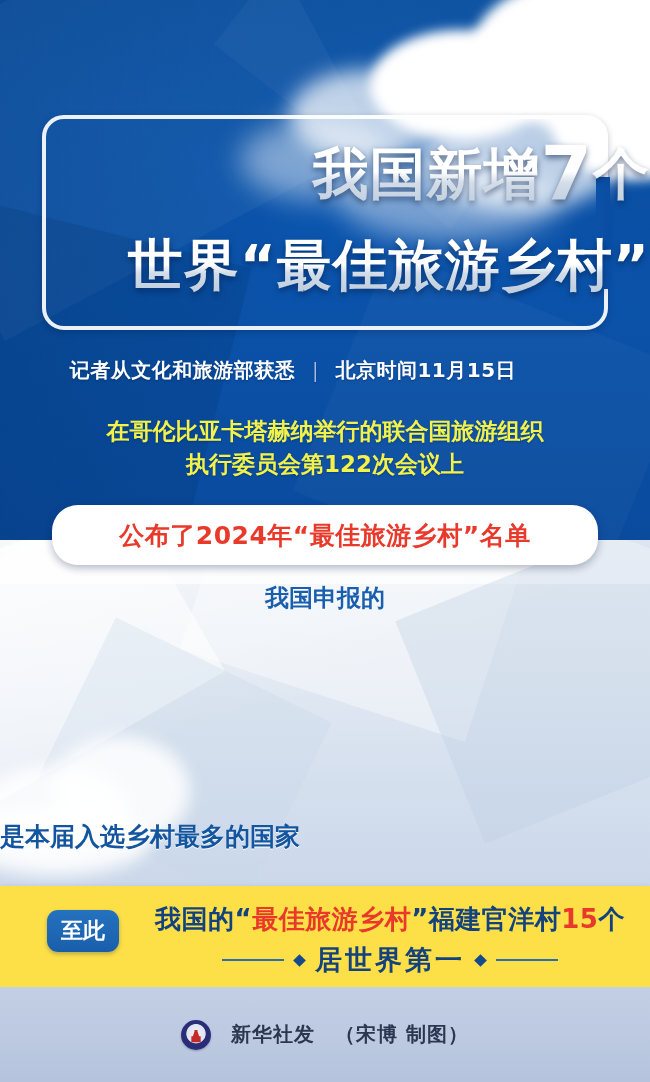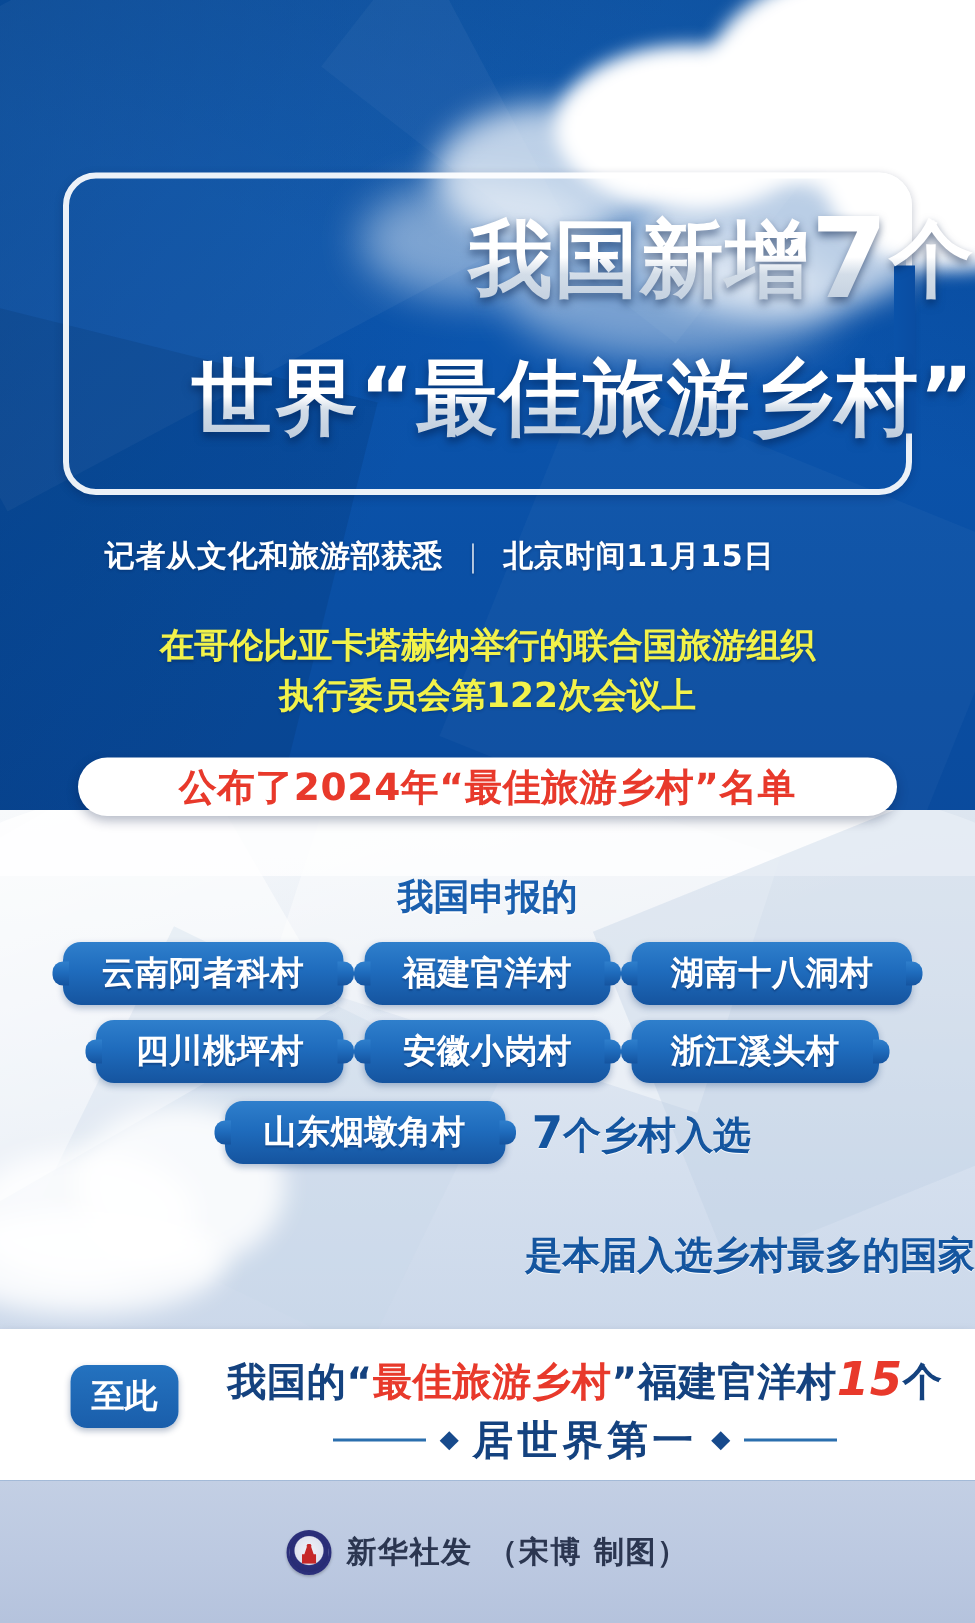--- a/index.html
+++ b/index.html
@@ -85,21 +85,21 @@
   .sub-yellow {
     position:absolute; left:0; top:415px; width:650px;
     text-align:center; color:#f2f24a;
     font-size:23px; font-weight:bold; line-height:1.45;
     font-family:"DejaVu Sans","Liberation Sans",sans-serif;
     text-shadow:0 1px 2px rgba(0,25,70,.35);
   }
 
   
   .announce {
-    position:absolute; left:52px; top:505px; width:546px; height:39px;
+    position:absolute; left:52px; top:505px; width:546px; height:60px;
     background:#ffffff; border-radius:26px;
     display:flex; align-items:center; justify-content:center;
     box-shadow:0 3px 8px rgba(0,20,60,.3);
     z-index:5;
   }
   .announce span {
     color:#e8392b; font-size:25px; font-weight:bold; letter-spacing:.5px;
     font-family:"DejaVu Sans","Liberation Sans",sans-serif;
   }
 
@@ -160,66 +160,66 @@
   .pill::after  { right:-7px; border-radius:0 7px 7px 0; }
 
   .inline-count {
     color:#14559f; font-size:25px; font-weight:bold;
     font-family:"DejaVu Sans","Liberation Sans",sans-serif;
     text-shadow:0 1px 0 rgba(255,255,255,.85);
   }
   .inline-count b { font-size:30px; }
 
   .most-line {
-    position:absolute; left:0; top:820px; width:650px; text-align:right;
+    position:absolute; left:0; top:820px; width:650px; text-align:left;
     color:#14559f; font-size:25px; font-weight:bold;
     font-family:"DejaVu Sans","Liberation Sans",sans-serif;
     text-shadow:0 1px 0 rgba(255,255,255,.85);
     z-index:4;
   }
 
   
   .yellow {
     position:absolute; left:0; top:886px; width:650px; height:101px;
-    background:#ffffff;
+    background:#fde047;
     box-shadow:0 3px 7px rgba(0,20,60,.2);
   }
   .badge {
     position:absolute; left:47px; top:24px; width:72px; height:42px;
     background:linear-gradient(180deg,#2472bf 0%,#1a5eab 100%);
     border-radius:11px;
     display:flex; align-items:center; justify-content:center;
     color:#ffffff; font-size:22px; font-weight:bold;
     font-family:"DejaVu Sans","Liberation Sans",sans-serif;
     box-shadow:0 2px 4px rgba(10,40,90,.3);
   }
   .ytext {
     position:absolute; left:140px; top:16px; width:500px; text-align:center;
     font-size:26px; font-weight:bold; color:#14427f; letter-spacing:.5px;
     font-family:"DejaVu Sans","Liberation Sans",sans-serif;
   }
   .ytext .red { color:#e8392b; }
-  .ytext .num { color:#e8392b; font-size:31px;font-style:italic; }
+  .ytext .num { color:#e8392b; font-size:26px; }
 
   .yrow2 {
     position:absolute; left:140px; top:56px; width:500px;
     display:flex; align-items:center; justify-content:center; gap:11px;
   }
   .dash { width:62px; height:2px; background:#2b6fae; }
   .dia { width:9px; height:9px; background:#174a8c; transform:rotate(45deg); }
   .world1 {
     color:#14427f; font-size:27px; font-weight:bold; letter-spacing:3px;
     font-family:"DejaVu Sans","Liberation Sans",sans-serif;
   }
 
   
   .footer {
     position:absolute; left:0; top:987px; width:650px; height:95px;
     background:linear-gradient(180deg,#c3cfe4 0%,#bcc9e1 55%,#b5c3dd 100%);
-    display:flex; align-items:center; justify-content:center; gap:10px;
+    display:flex; align-items:center; justify-content:center; gap:20px;
   }
   .logo {
     width:30px; height:30px; border-radius:50%;
     background:radial-gradient(circle at 50% 45%, #f0f2f8 0%, #dfe3ef 48%, #2b2f7a 52%, #23276b 100%);
     border:2px solid #2b2f7a;
     position:relative; overflow:hidden;
     box-shadow:0 1px 2px rgba(0,0,0,.25);
   }
   .logo .emblem {
     position:absolute; left:50%; top:52%; transform:translate(-50%,-50%);
@@ -286,36 +286,20 @@
       <div class="cl" style="left:0px;top:70px;width:190px;height:70px;"></div>
     </div>
   </div>
 
   <div class="announce">
     <span>公布了2024年“最佳旅游乡村”名单</span>
   </div>
 
   <div class="apply-label">我国申报的</div>
 
-  <div class="rows">
-    <div class="vrow">
-      <div class="pill">云南阿者科村</div>
-      <div class="pill">福建官洋村</div>
-      <div class="pill">湖南十八洞村</div>
-    </div>
-    <div class="vrow">
-      <div class="pill">四川桃坪村</div>
-      <div class="pill">安徽小岗村</div>
-      <div class="pill">浙江溪头村</div>
-    </div>
-    <div class="vrow last">
-      <div class="pill">山东烟墩角村</div>
-      <div class="inline-count"><b>7</b><span>个乡村入选</span></div>
-    </div>
-  </div>
 
   <div class="most-line">是本届入选乡村最多的国家</div>
 
   <div class="yellow">
     <div class="badge">至此</div>
 
     <div class="ytext"><span>我国的“</span><span class="red">最佳旅游乡村</span><span>”福建官洋村</span><span class="num">15</span><span>个</span></div>
 
     <div class="yrow2">
       <span class="dash"></span>

